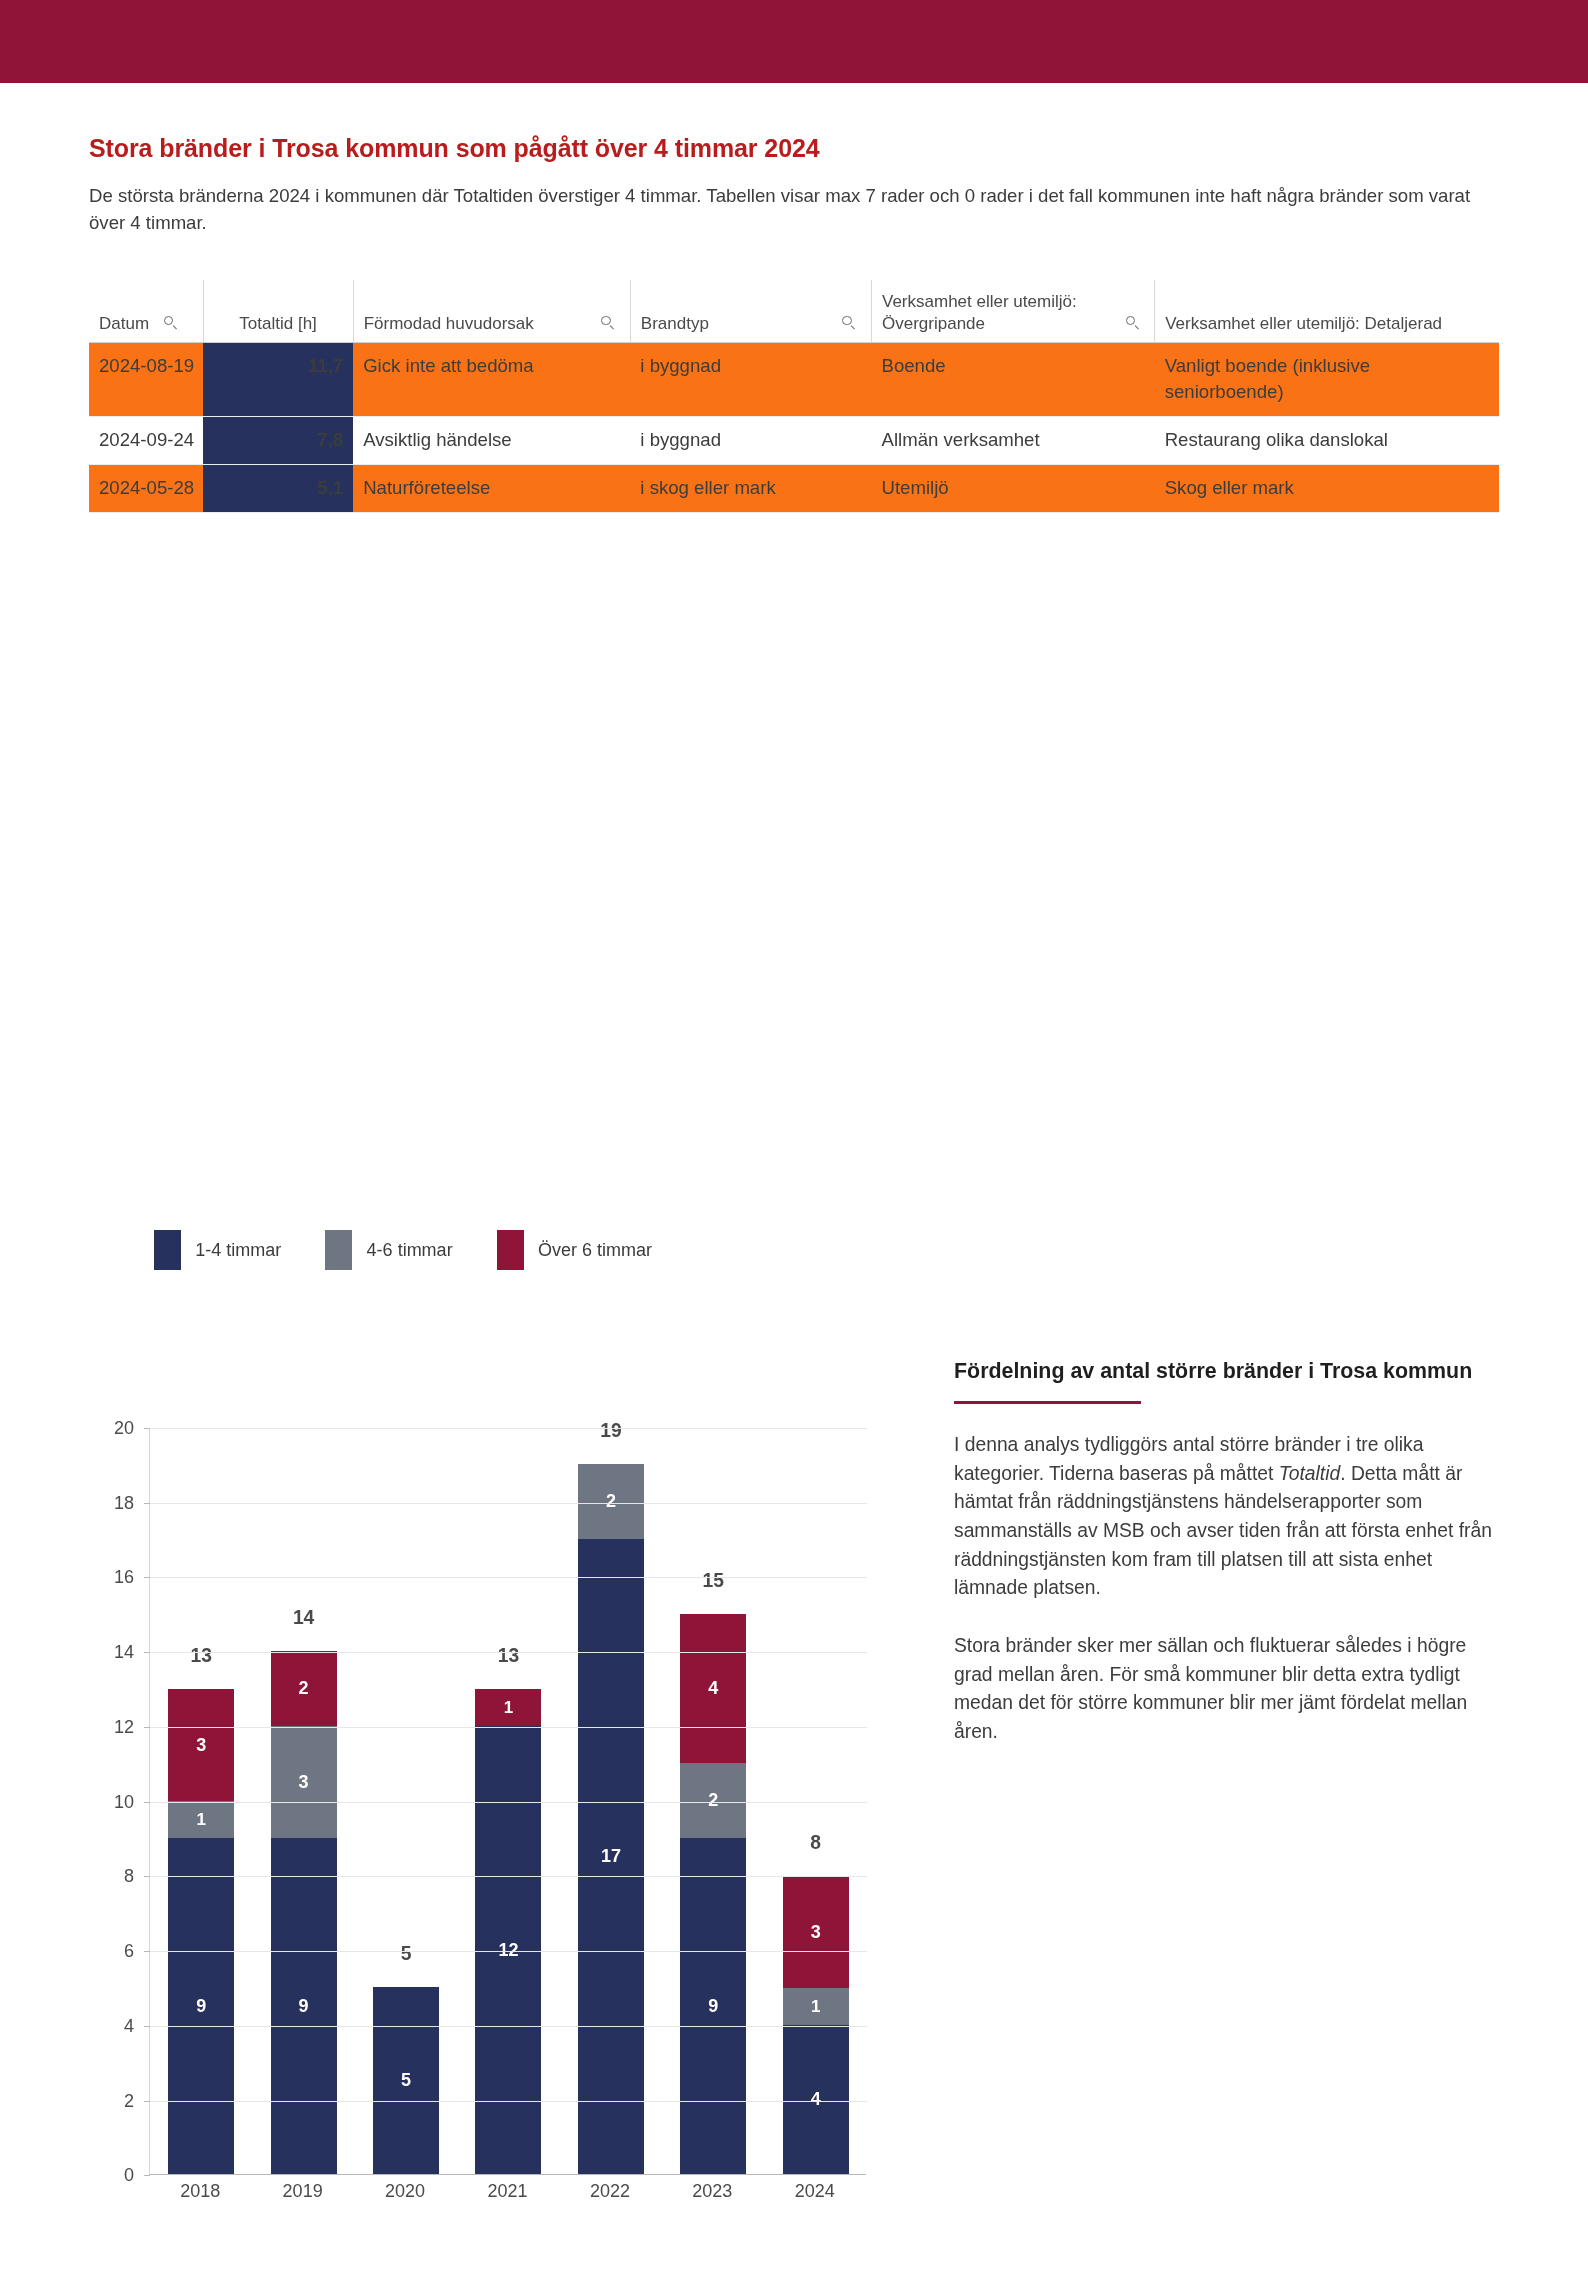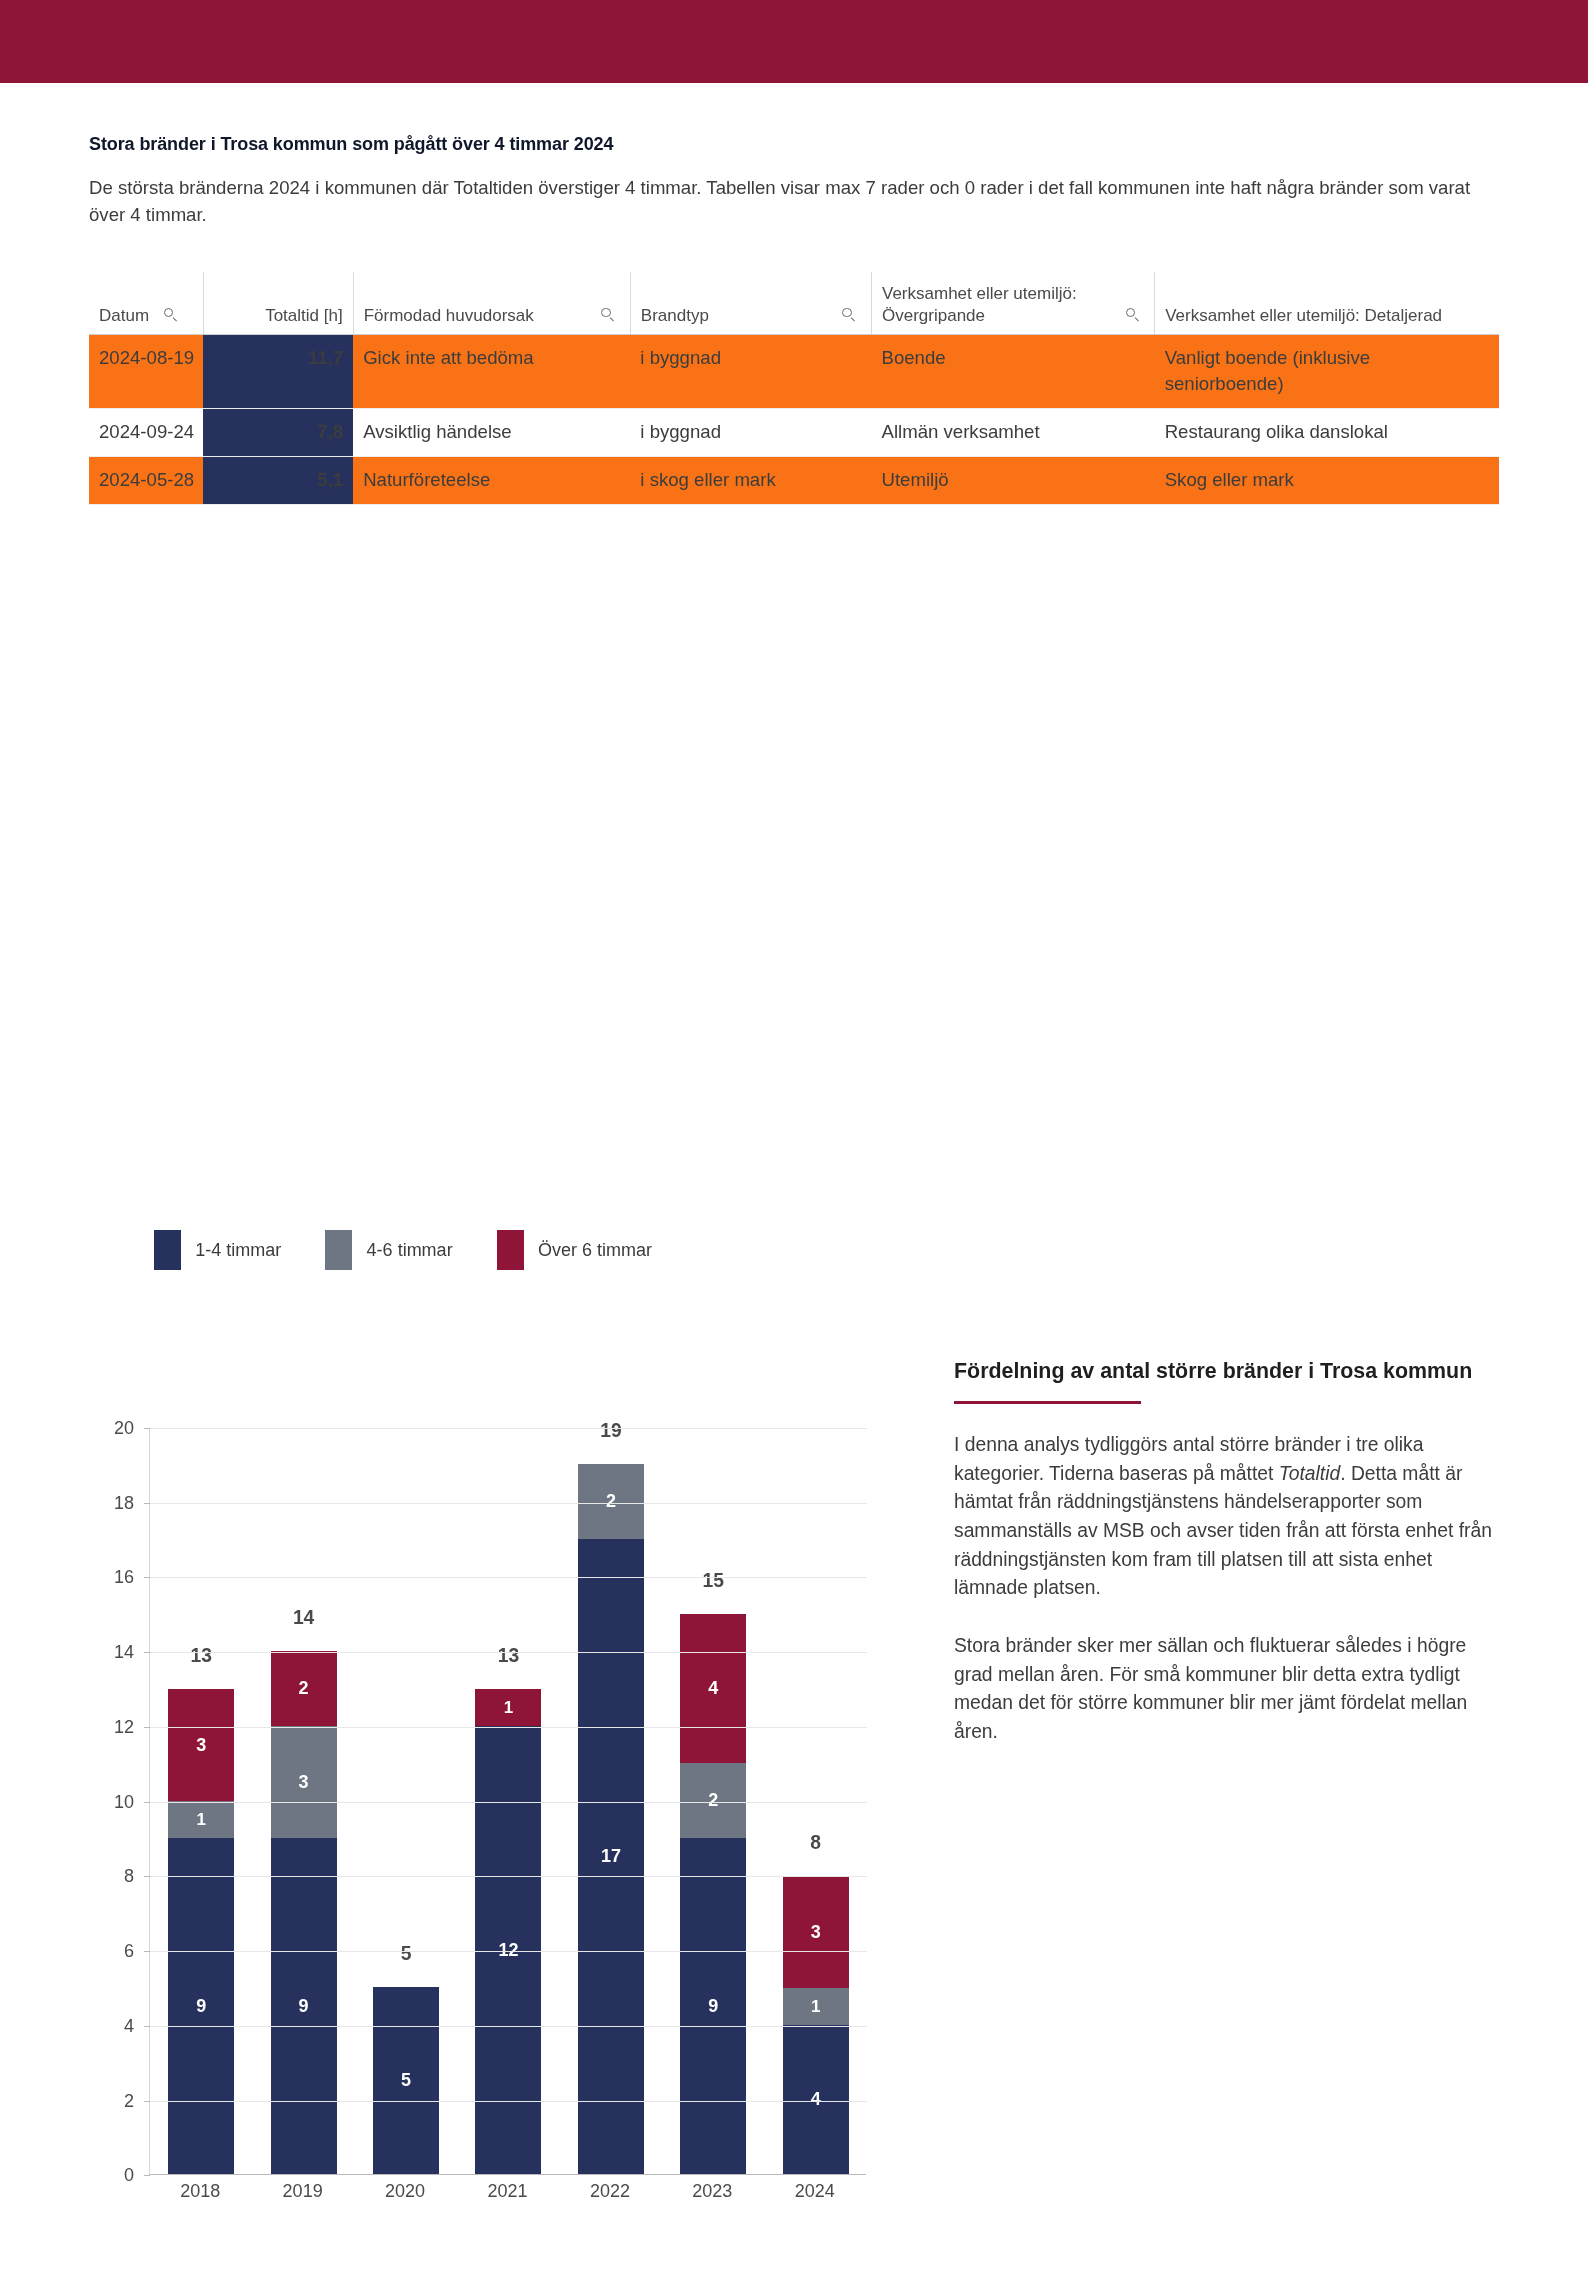--- a/index.html
+++ b/index.html
@@ -29,23 +29,23 @@
     left: 0; top: 83px;
     width: 1588px;
   }
 
   
   .report-head {
     margin: 51px 0 0 89px;
     width: 1411px;
   }
   .report-title {
-    font-size: 18px;
+    font-size: 25px;
     font-weight: bold;
-    color: #0f172a;
+    color: #b91c1c;
     letter-spacing: -0.1px;
     margin: 0 0 18.6px 0;
   }
   .report-desc {
     font-size: 18.6px;
     line-height: 1.46;
     color: #3c3c3c;
     margin: 0;
     max-width: 1400px;
   }
@@ -77,21 +77,21 @@
     font-size: 17px;
     font-weight: normal;
     color: #4a4a4a;
     border-left: 0.7px solid #d9d9d9;
     border-bottom: 0.7px solid #cfcfcf;
     background: #ffffff;
     height: 63px;
     line-height: 1.25;
   }
   table.datatable thead th.first { border-left: none; }
-  table.datatable thead th.th-right { text-align: right; }
+  table.datatable thead th.th-right { }
   table.datatable thead th.th-left  { text-align: left; }
   table.datatable thead th.th-srch  {
     border-left: none;
     text-align: left;
     padding-left: 4.3px;
     padding-right: 0;
     width: 34px;
   }
   .srch-ico {
     display: inline-block;

